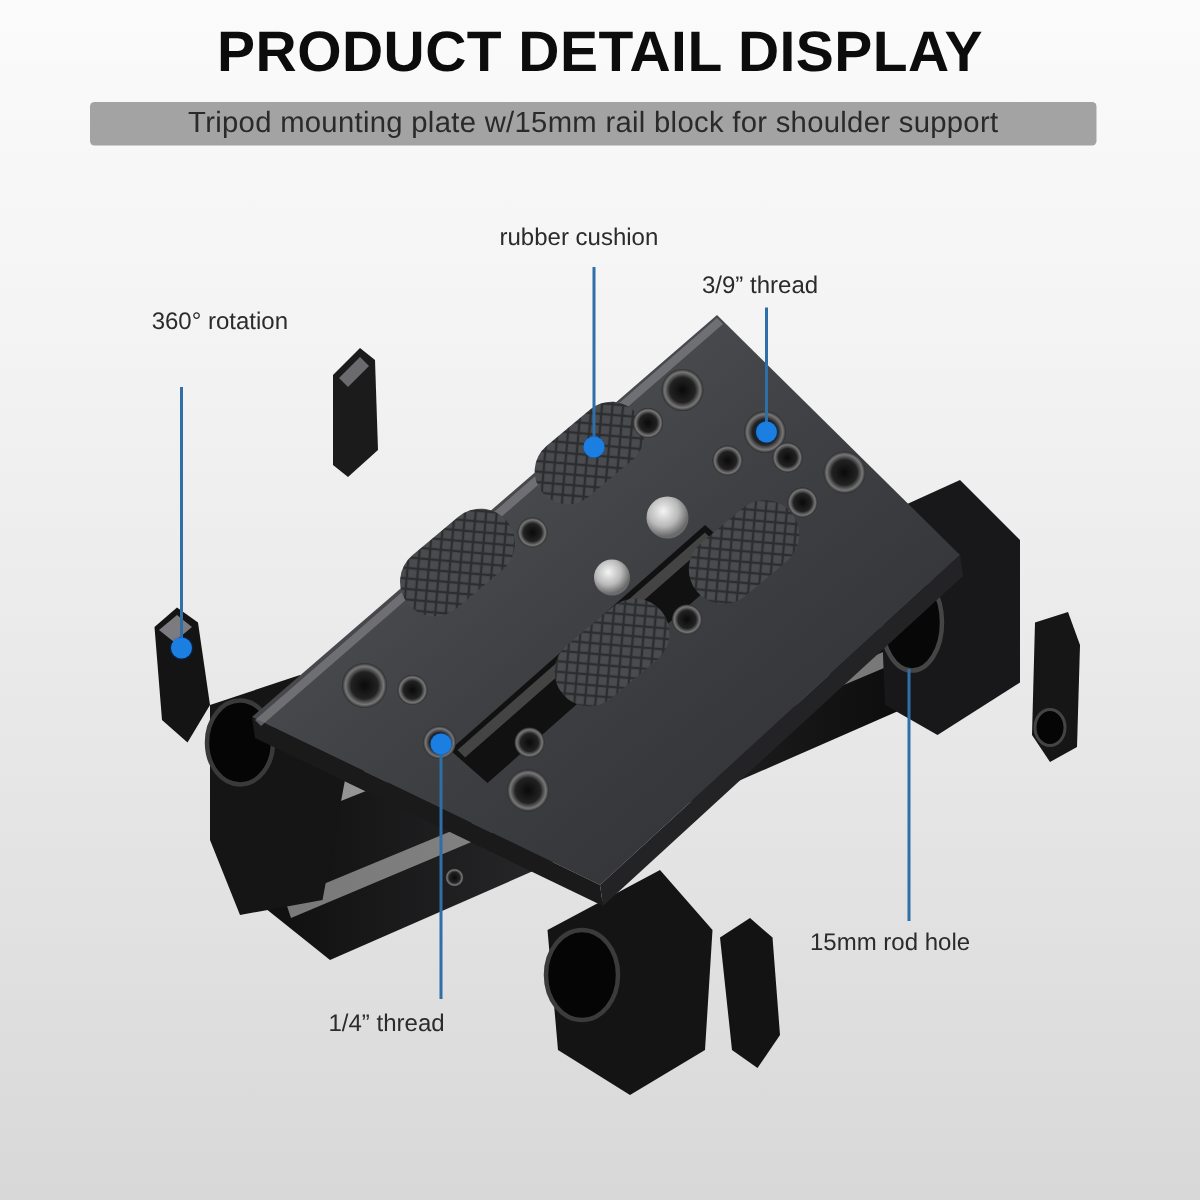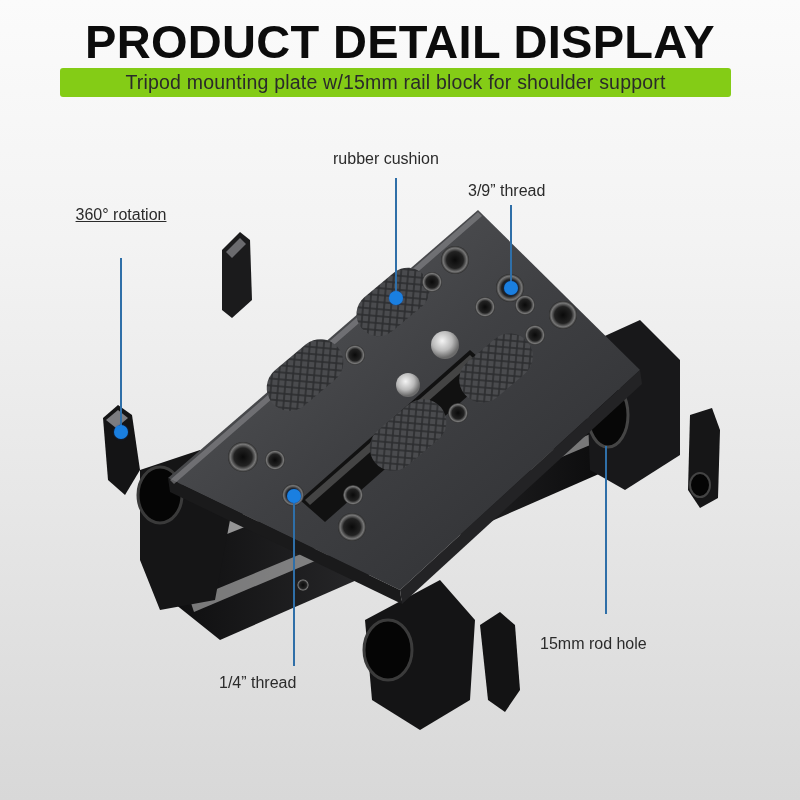--- a/index.html
+++ b/index.html
@@ -7,50 +7,50 @@
     body {
       position: relative;
       background: linear-gradient(180deg, #fbfbfb 0%, #f3f3f3 30%, #e6e6e6 65%, #d8d8d8 100%);
       font-family: "Liberation Sans", "DejaVu Sans", sans-serif;
       color: #1a1a1a;
     }
     .title {
       position: absolute;
       left: 0; top: 14px; width: 800px;
       text-align: center;
-      font-size: 47px;
+      font-size: 38px;
       font-weight: bold;
       letter-spacing: 0.3px;
       color: #0c0c0c;
     }
     .subtitle-bar {
       position: absolute;
       left: 60px; top: 68px; width: 671px; height: 29px;
-      background: #84cc16;
+      background: #a3a3a3;
       border-radius: 3px;
     }
     .subtitle {
       position: absolute;
       left: 0; top: 3px; width: 100%;
       text-align: center;
       font-size: 19.5px;
       color: #2a2a2a;
       letter-spacing: 0.2px;
     }
     .product {
       position: absolute; left: 0; top: 0; width: 800px; height: 800px;
     }
     .label {
       position: absolute;
       font-size: 16px;
       color: #2b2b2b;
       line-height: 27px;
       white-space: nowrap;
     }
-    .label.center { text-align: center; text-decoration: underline; }
+    .label.center { text-align: right; }
     .callout-line {
       position: absolute;
       width: 2px;
       background: #2f6fa8;
     }
     .callout-dot {
       position: absolute;
       width: 14px; height: 14px;
       border-radius: 50%;
       background: #1a7fe0;
@@ -180,14 +180,14 @@
 <div class="callout-dot" style="left:389px; top:291px;"></div>
 
 <div class="label" style="left:468px; top:177px;">3/9” thread</div>
 <div class="callout-line" style="left:510px; top:205px; height:82px;"></div>
 <div class="callout-dot" style="left:504px; top:281px;"></div>
 
 <div class="label" style="left:219px; top:669px;">1/4” thread</div>
 <div class="callout-line" style="left:293px; top:496px; height:170px;"></div>
 <div class="callout-dot" style="left:287px; top:489px;"></div>
 
-<div class="label" style="left:540px; top:615px;margin-top:15px;">15mm rod hole</div>
+<div class="label" style="left:540px; top:615px;">15mm rod hole</div>
 <div class="callout-line" style="left:605px; top:446px; height:168px;"></div>
 
 </body></html>

